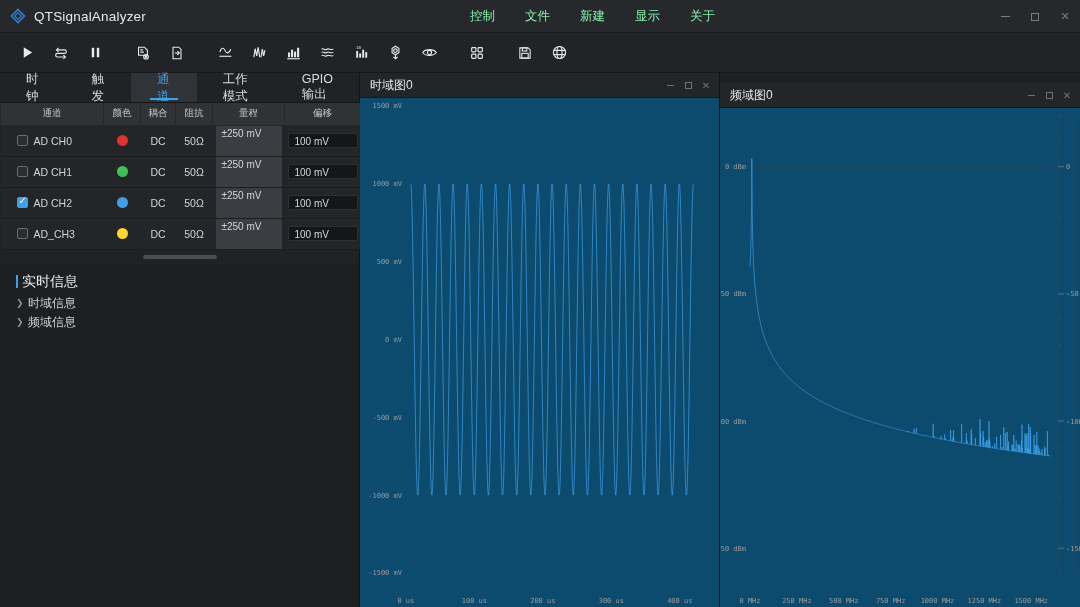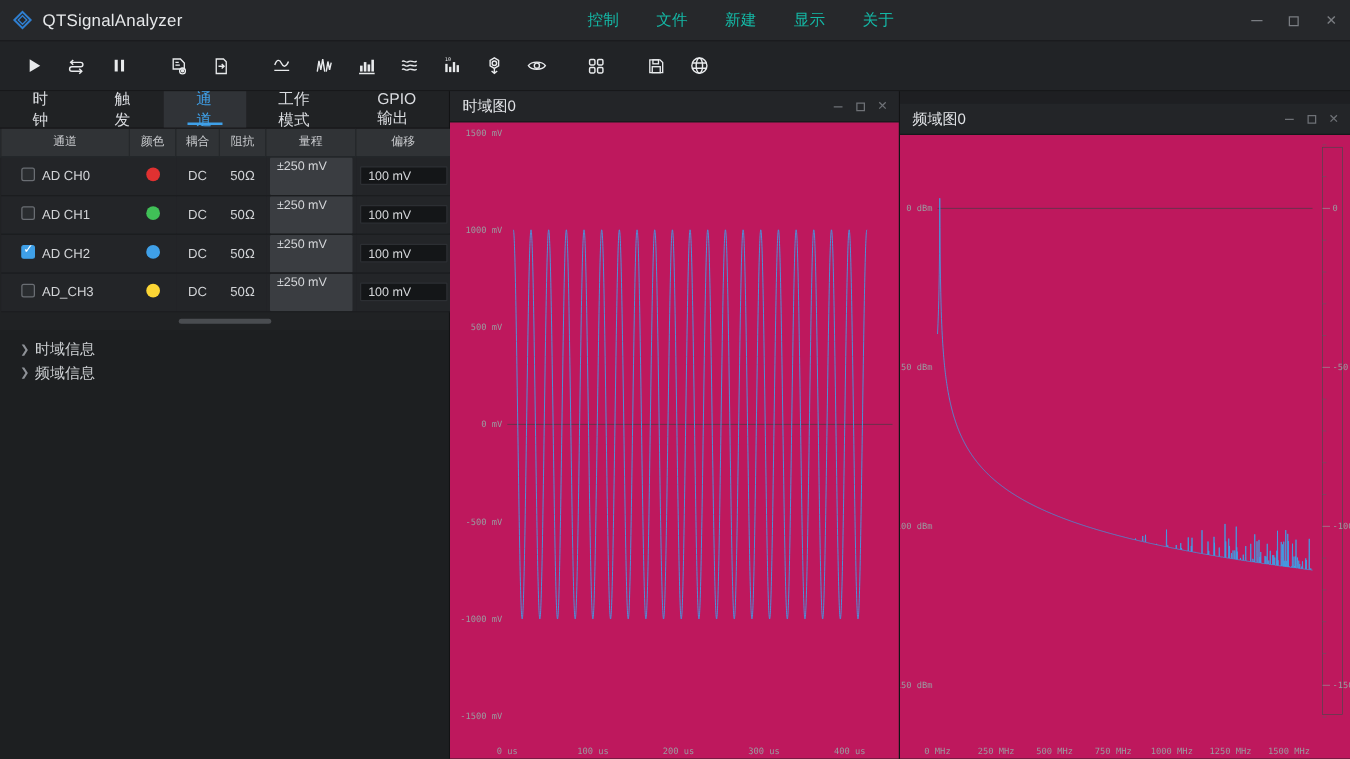--- a/index.html
+++ b/index.html
@@ -19,21 +19,21 @@
     position: relative;
     border-bottom: 1px solid #1a1b1e;
   }
   .app-logo {
     width: 16px; height: 16px; margin-left: 10px; margin-right: 8px;
     flex: 0 0 auto;
   }
   .app-title { font-size: 13.5px; color: #e6e8ea; letter-spacing: .2px; }
 
   .menubar { position: absolute; left: 468px; top: 0; height: 33px; display: flex; align-items: center; gap: 26px; }
-  .menu-item { font-size: 12.5px; color: #14b8a6; cursor: default; padding: 3px 2px; }
+  .menu-item { font-size: 12.5px; color: #86efac; cursor: default; padding: 3px 2px; }
 
   .wincontrols { position: absolute; right: 0; top: 0; height: 33px; display: flex; align-items: center; }
   .wc { width: 30px; height: 33px; display: flex; align-items: center; justify-content: center; color: #7a7d82; font-size: 11px; }
   .wc-min { width: 9px; height: 1px; background: #7a7d82; }
   .wc-max { width: 8px; height: 8px; border: 1px solid #7a7d82; }
 
   
   .toolbar {
     height: 40px; width: 1080px;
     background: #212326;
@@ -104,21 +104,21 @@
   .chart-panel.freq { flex: 1; margin-top: 10px; }
   .panel-head {
     height: 25px; background: #232528; display: flex; align-items: center;
     padding-left: 10px; border-bottom: 1px solid #17181a; position: relative;
   }
   .panel-title { font-size: 12px; color: #e2e4e7; }
   .panel-btns { position: absolute; right: 4px; top: 0; height: 25px; display: flex; align-items: center; }
   .pb { width: 18px; height: 25px; display: flex; align-items: center; justify-content: center; color: #6e7176; font-size: 10px; }
   .pb-min { width: 7px; height: 1px; background: #6e7176; }
   .pb-max { width: 7px; height: 7px; border: 1px solid #6e7176; }
-  .plot { flex: 1; position: relative; background: #be185d; overflow: hidden; }
+  .plot { flex: 1; position: relative; background: #0c4a6e; overflow: hidden; }
   .plot svg { display: block; width: 100%; height: 100%; }
   .tick-lbl { font-family: "DejaVu Sans Mono", monospace; font-size: 7px; fill: #9a9da1; }
 </style>
 </head>
 <body>
 
 <div class="titlebar">
   <svg class="app-logo" viewBox="0 0 16 16">
     <path d="M8 1.5 L14.5 8 L8 14.5 L1.5 8 Z" fill="none" stroke="#2f7fd1" stroke-width="1.6"></path>
     <path d="M8 4.6 L11.4 8 L8 11.4 L4.6 8 Z" fill="none" stroke="#2f7fd1" stroke-width="1.1"></path>
@@ -376,20 +376,24 @@
             </td>
         </tr>
       </tbody>
     </table>
 
     <div class="splitter">
       <div class="splitter-grip"></div>
     </div>
 
     <div class="infopanel">
+      <div class="info-header">
+        <span class="info-bar"></span>
+        <span class="info-header-text">实时信息</span>
+      </div>
       <div class="tree-item">
         <span class="chev">❯</span>
         <span>时域信息</span>
       </div>
       <div class="tree-item">
         <span class="chev">❯</span>
         <span>频域信息</span>
       </div>
     </div>
   </div>

